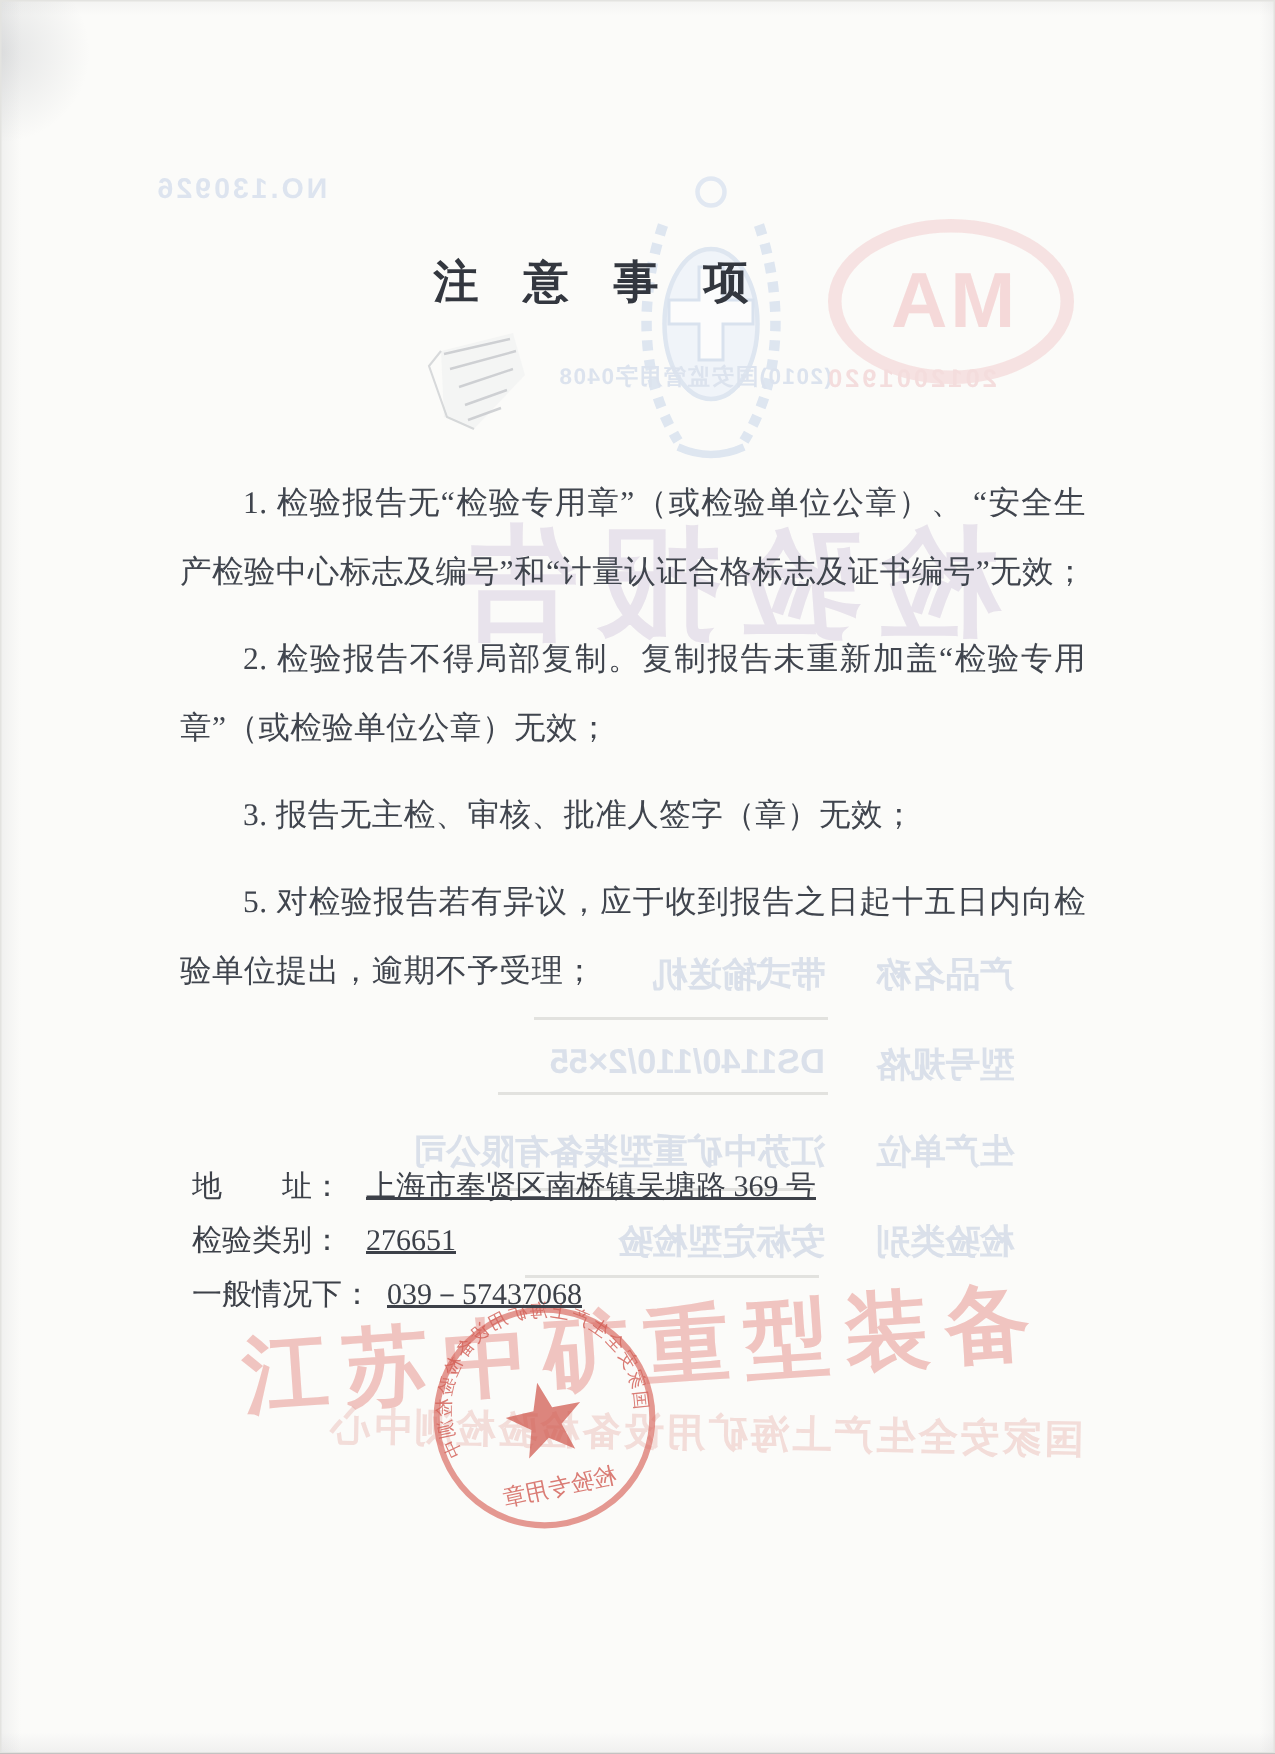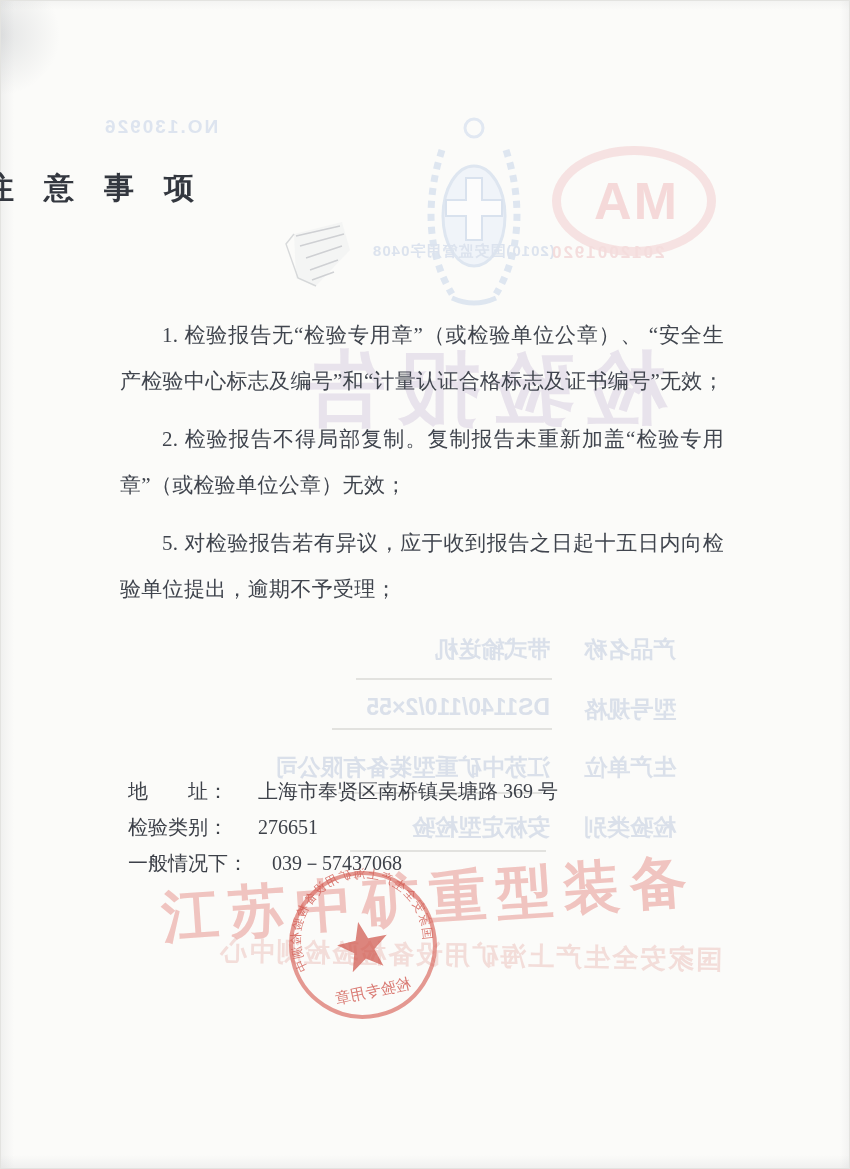--- a/index.html
+++ b/index.html
@@ -38,30 +38,30 @@
   .g-row{position:absolute;left:352px;width:324px;display:flex;gap:34px;
     font:600 23px "Liberation Sans","DejaVu Sans",sans-serif;color:rgba(214,221,232,.9);
     transform:scaleX(-1);white-space:nowrap;}
   .g-line{position:absolute;height:2px;background:#dddddb;opacity:.85;}
   .g-company{left:162px;top:880px;font:700 57px "Liberation Sans","DejaVu Sans",sans-serif;
     color:rgba(233,156,150,.58);letter-spacing:10px;transform:rotate(-4deg);transform-origin:left center;}
   .g-center-name{left:218px;top:938px;font:600 26px "Liberation Sans","DejaVu Sans",sans-serif;
     color:rgba(232,178,175,.42);letter-spacing:2px;transform:scaleX(-1) rotate(-1deg);}
   .g-seal{left:286px;top:868px;width:154px;height:154px;transform:scaleX(-1) rotate(12deg);opacity:.9;}
   
-  .doc-title{position:absolute;left:0;right:0;top:168px;margin:0;
+  .doc-title{position:absolute;left:0;right:0;top:168px;margin:0;text-align:center;
     font:700 30px "Liberation Sans","DejaVu Sans",sans-serif;color:#33373f;}
   .doc-title span{position:relative;left:-16px;letter-spacing:30px;}
   .notices{position:absolute;left:108px;top:300px;width:628px;color:#40454e;}
   .notices p{margin:12px;font-size:21px;line-height:46px;text-indent:2em;text-align:justify;
     letter-spacing:.3px;}
   .contact{position:absolute;left:128px;top:780px;color:#3d4149;font-size:20px;}
   .c-row{line-height:22px;margin-bottom:14px;white-space:nowrap;}
   .c-label{display:inline-block;min-width:106px;font-family:Liberation Serif, serif;}
-  .c-value{margin-left:24px;}
+  .c-value{margin-left:10px;text-decoration:underline;}
 </style>
 </head>
 <body>
 
 <div class="page">
 
   <div class="ghost mir g-serial-top">NO.130926</div>
 
   <svg class="ghost g-emblem" width="112" height="200" viewBox="0 0 112 200">
     <circle cx="56" cy="16" r="9" fill="none" stroke="#e0e7f2" stroke-width="3"></circle>
@@ -122,20 +122,21 @@
     <text x="75" y="126" text-anchor="middle" font-size="15" fill="#d0564d" opacity=".85">检验专用章</text>
   </svg>
 
   <h1 class="doc-title">
     <span>注意事项</span>
   </h1>
 
   <div class="notices">
     <p>1. 检验报告无“检验专用章”（或检验单位公章）、 “安全生产检验中心标志及编号”和“计量认证合格标志及证书编号”无效；</p>
     <p>2. 检验报告不得局部复制。复制报告未重新加盖“检验专用章”（或检验单位公章）无效；</p>
+    <p>3. 报告无主检、审核、批准人签字（章）无效；</p>
     <p>5. 对检验报告若有异议，应于收到报告之日起十五日内向检验单位提出，逾期不予受理；</p>
   </div>
 
   <div class="contact">
     <div class="c-row">
       <span class="c-label">地　　址：</span><span class="c-value">上海市奉贤区南桥镇吴塘路 369 号</span>
     </div>
     <div class="c-row">
       <span class="c-label">检验类别：</span><span class="c-value">276651</span>
     </div>

